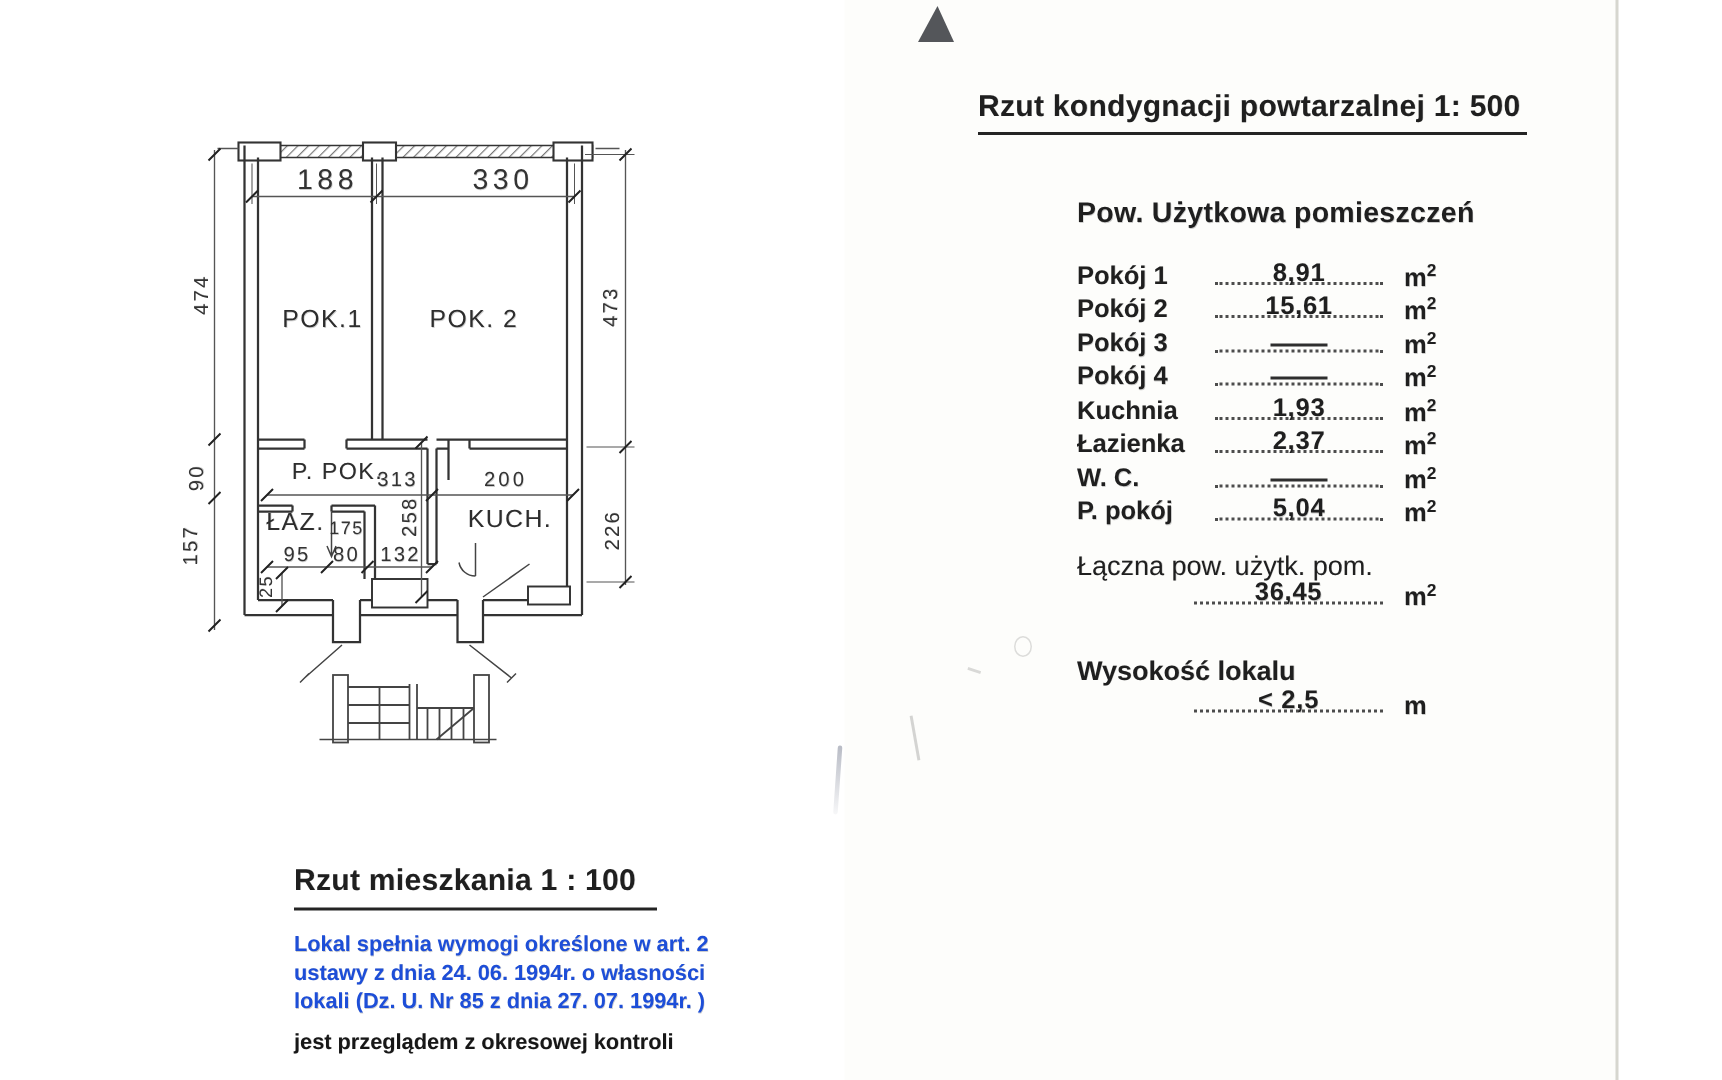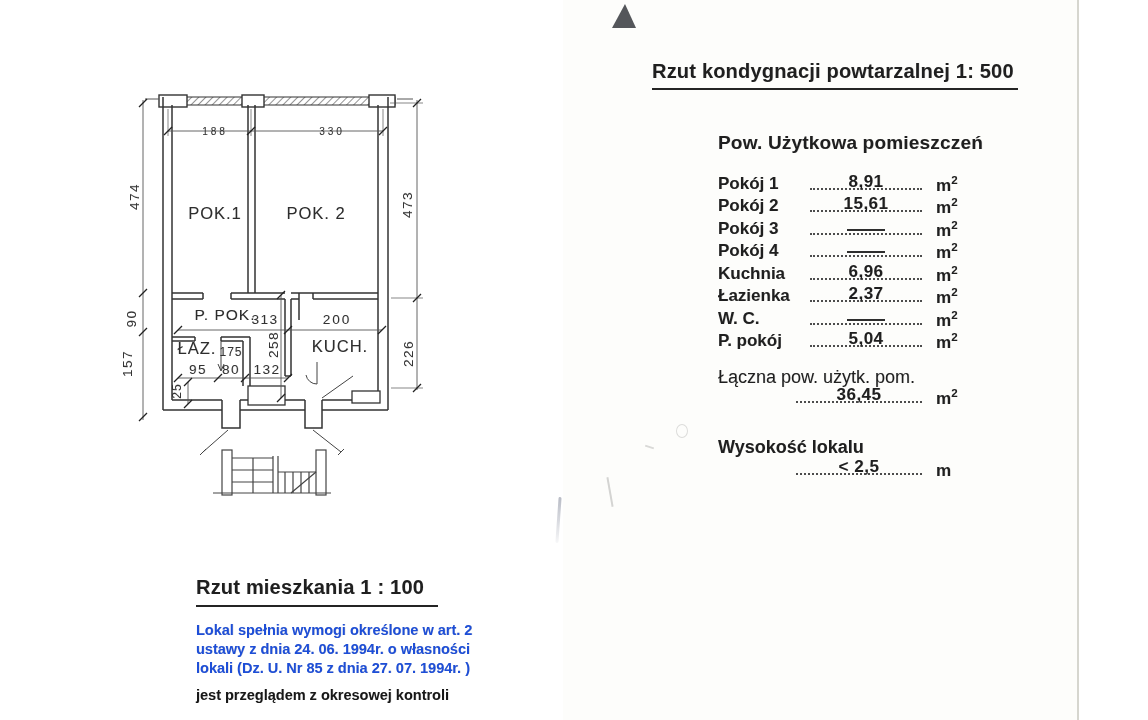--- a/index.html
+++ b/index.html
@@ -51,21 +51,21 @@
   .note{left:196px;top:686px;width:280px;font-size:14.5px;font-weight:600;line-height:1.3;color:#171717;}
   .note b{font-weight:800;}
   .note div{white-space:nowrap;}
 
   
   .plan{left:95px;top:80px;width:345px;height:425px;}
   .plan svg{position:absolute;left:0;top:0;}
   .pl{position:absolute;width:34px;text-align:center;font-size:13.5px;color:#333;
     letter-spacing:1.5px;white-space:nowrap;}
   .pl.room{width:68px;font-size:16.5px;letter-spacing:1px;font-weight:500;color:#2d2d2d;}
-  .pl.big{font-size:10px;letter-spacing:3px;margin-top:16px;}
+  .pl.big{font-size:19px;letter-spacing:3px;}
   .pl.rot{transform:rotate(-90deg);transform-origin:center;}
   .pl.tiny{font-size:12px;letter-spacing:1px;}
 </style>
 </head>
 <body>
 
 <div class="page">
 
   <div class="abs right-sheet"></div>
   <div class="abs sheet-edge"></div>
@@ -215,21 +215,21 @@
         <i class="dots"></i>
         <i class="val"></i>
         <i class="dash"></i>
       </span>
       <span class="unit"><span>m</span><sup>2</sup></span>
     </div>
       <div class="arow">
       <span class="lbl">Kuchnia</span>
       <span class="leader">
         <i class="dots"></i>
-        <i class="val">6,96</i>
+        <i class="val">1,93</i>
 
       </span>
       <span class="unit"><span>m</span><sup>2</sup></span>
     </div>
       <div class="arow">
       <span class="lbl">Łazienka</span>
       <span class="leader">
         <i class="dots"></i>
         <i class="val">2,37</i>
 

